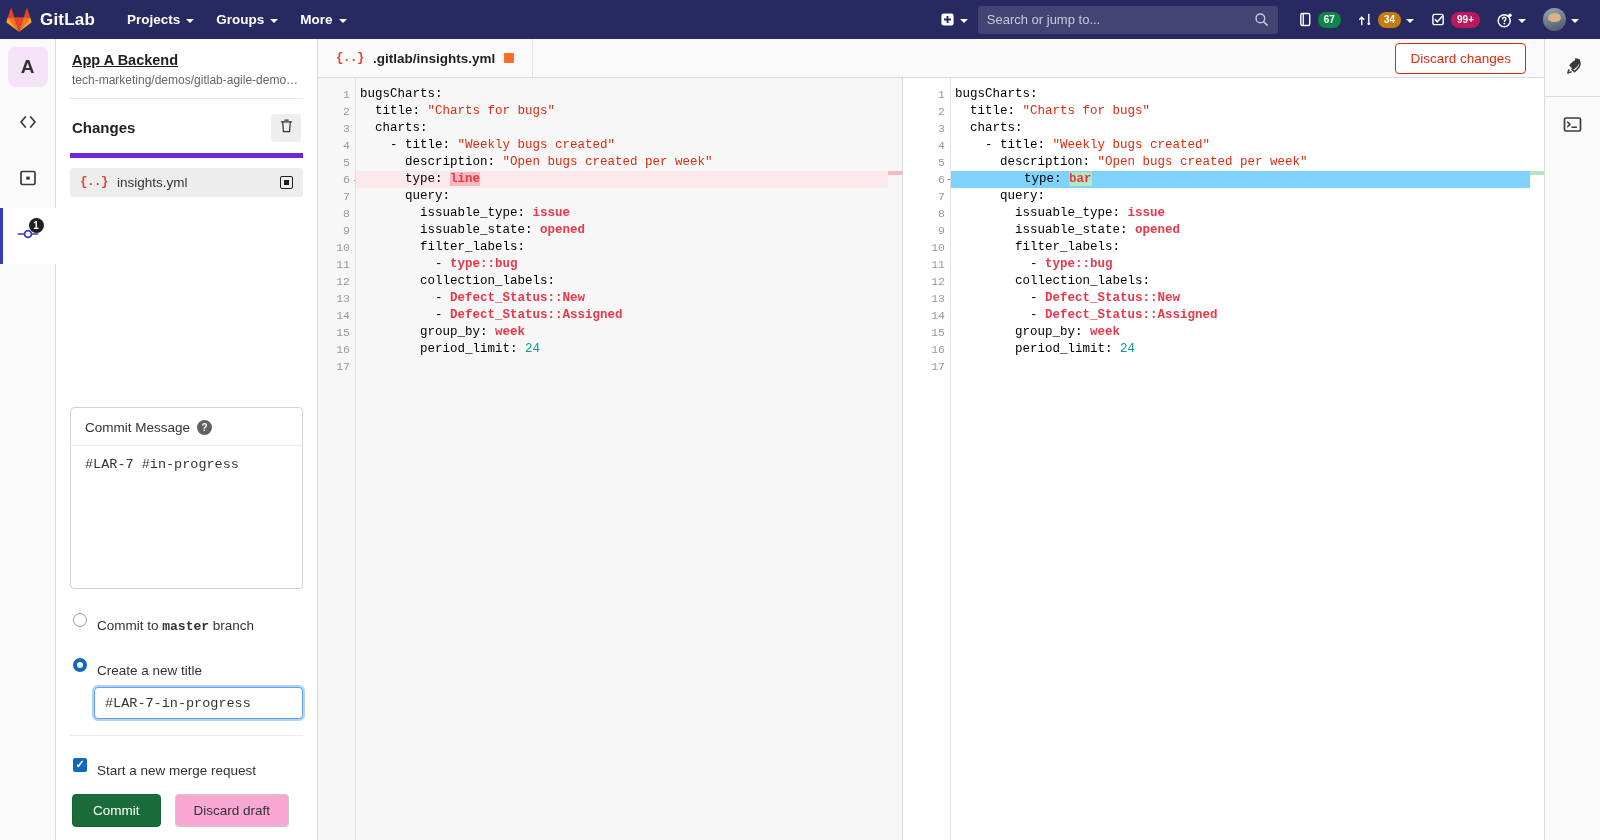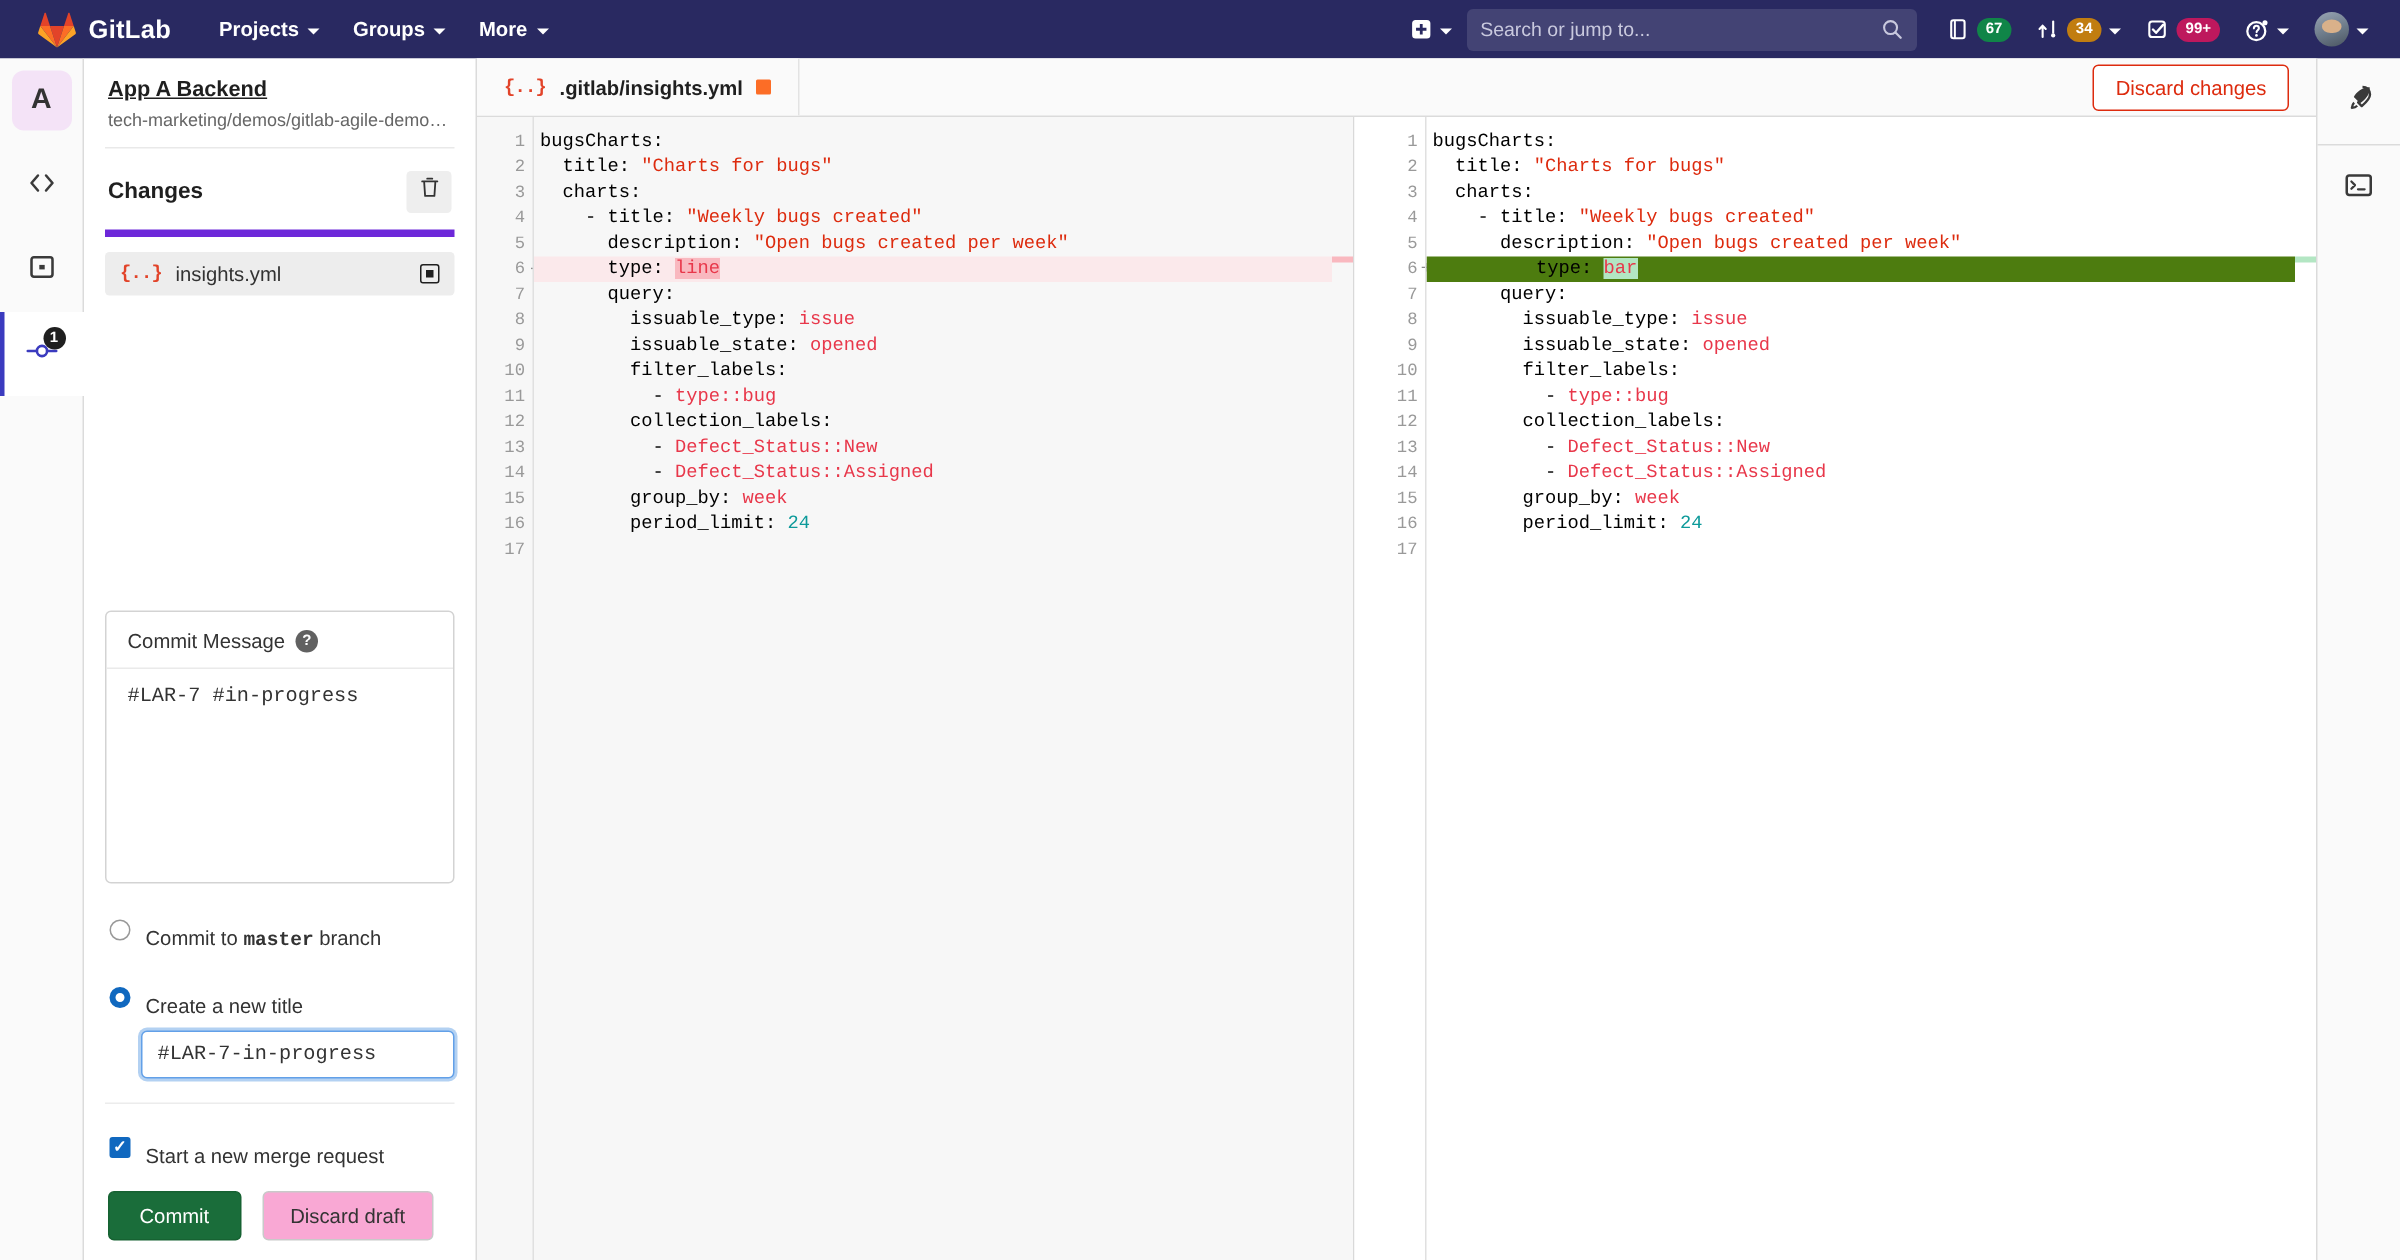--- a/index.html
+++ b/index.html
@@ -7,21 +7,21 @@
     width: 1600px; height: 840px;
     font-family: "Liberation Sans", sans-serif;
     background: #fff;
     overflow: hidden;
   }
   .app { position: relative; width: 1600px; height: 840px; display: flex; flex-direction: column; }
 
   
   .topnav {
     height: 39px; background: #292961; display: flex; align-items: center;
-    flex: 0 0 39px; color: #fff; padding-left: 19px;
+    flex: 0 0 39px; color: #fff; padding-left: 0;
   }
   .brand { display: flex; align-items: center; gap: 8px; padding: 0 14px 0 6px; }
   .brand-logo { width: 26px; height: 24px; display: block; }
   .brand-name { font-size: 17px; font-weight: bold; letter-spacing: .2px; color: #fff; }
   .nav-items { display: flex; align-items: center; gap: 2px; margin-left: 8px; }
   .nav-item {
     display: flex; align-items: center; gap: 6px; font-size: 13.5px; font-weight: bold;
     color: #fff; padding: 8px 10px; border-radius: 3px; cursor: pointer; white-space: nowrap;
   }
   .caret { width: 0; height: 0; border-left: 4px solid transparent; border-right: 4px solid transparent;
@@ -180,25 +180,25 @@
   }
   .pane-right .gutter { width: 47px; flex: 0 0 47px; }
   .gutter .ln { height: 17px; line-height: 17px; padding-right: 5px; position: relative; }
   .gutter .ln .sign { position: absolute; right: -4px; color: #888; }
   .code {
     flex: 1; padding-top: 8px; font-family: "Liberation Mono", monospace; font-size: 12.5px;
     border-left: 1px solid #e0e0e0; overflow: hidden; position: relative;
   }
   .code .cl { height: 17px; line-height: 17px; white-space: pre; padding-left: 4px; }
   .cl.del { background: #fbe9eb; }
-  .cl.add { background: #4d7c0f; padding-left: 28px; }
+  .cl.add { background: #7dd3fc; padding-left: 28px; }
   .tok-del { background: #f9b8bf; }
   .tok-add { background: #b3e6c3; }
   .s { color: #dd2b0e; }
-  .v { color: #e8374a; }
+  .v { color: #e8374a; font-weight: bold; }
   .n { color: #0d9a9a; }
   .ovruler { width: 14px; flex: 0 0 14px; background: transparent; position: relative; }
   .ovruler .mark { position: absolute; left: 0; right: 0; height: 4px; }
   .pane-sep { width: 1px; background: #d9d9d9; }
 
   
   .rightrail {
     width: 56px; flex: 0 0 56px; background: #fafafa; border-left: 1px solid #dbdbdb;
     display: flex; flex-direction: column; align-items: center;
   }

